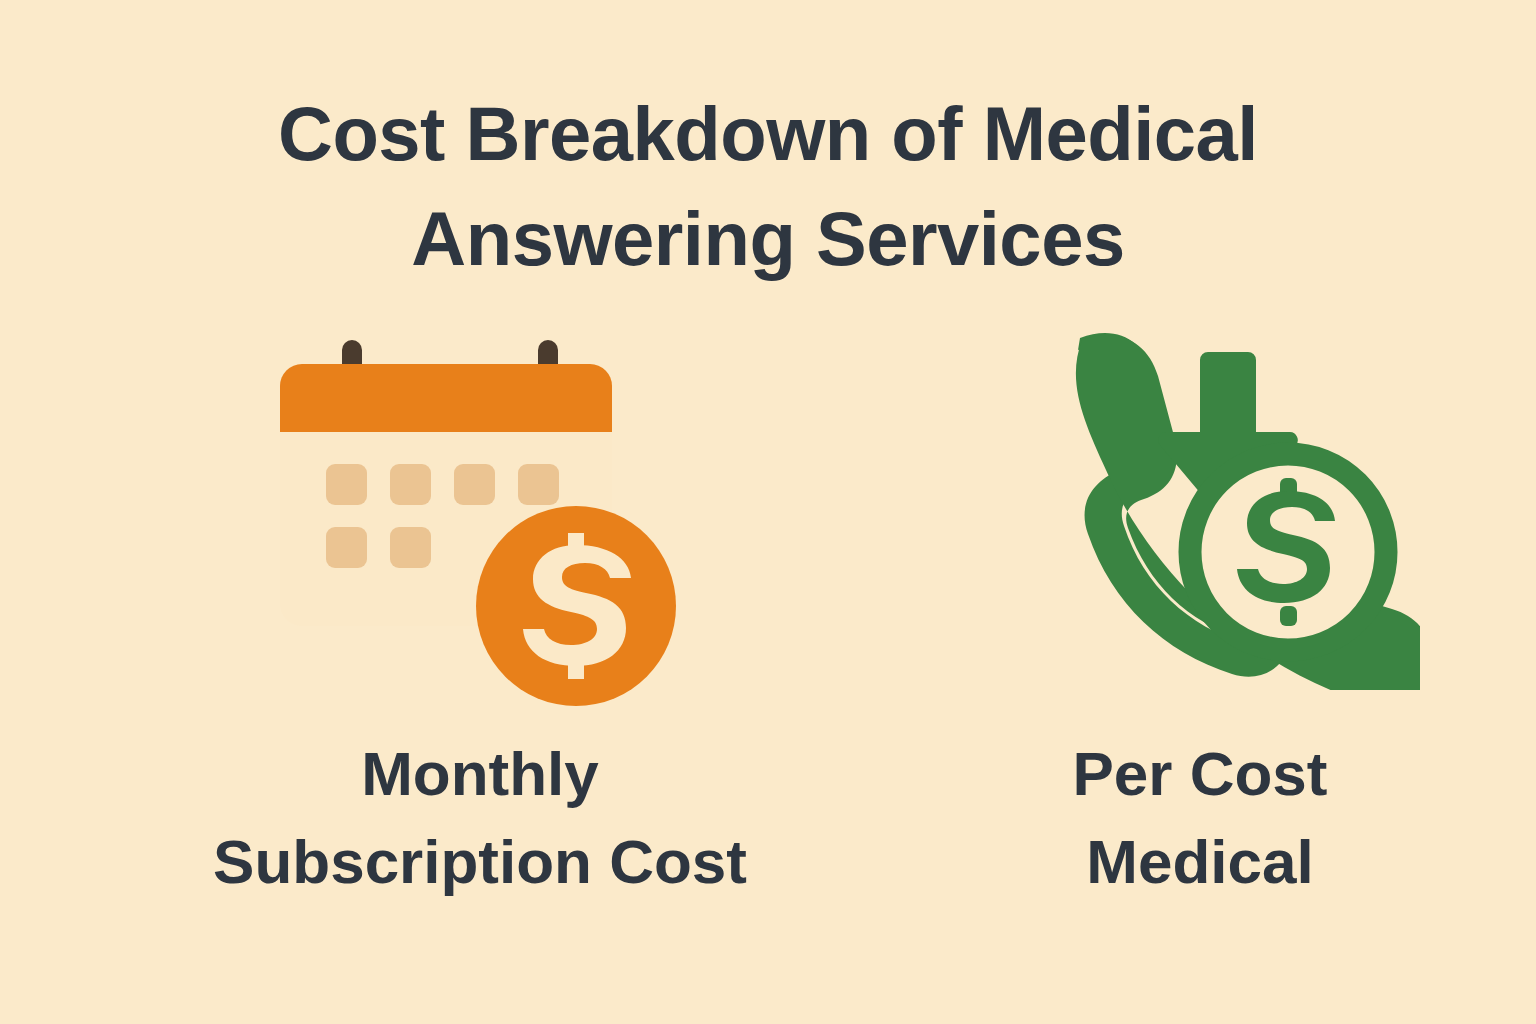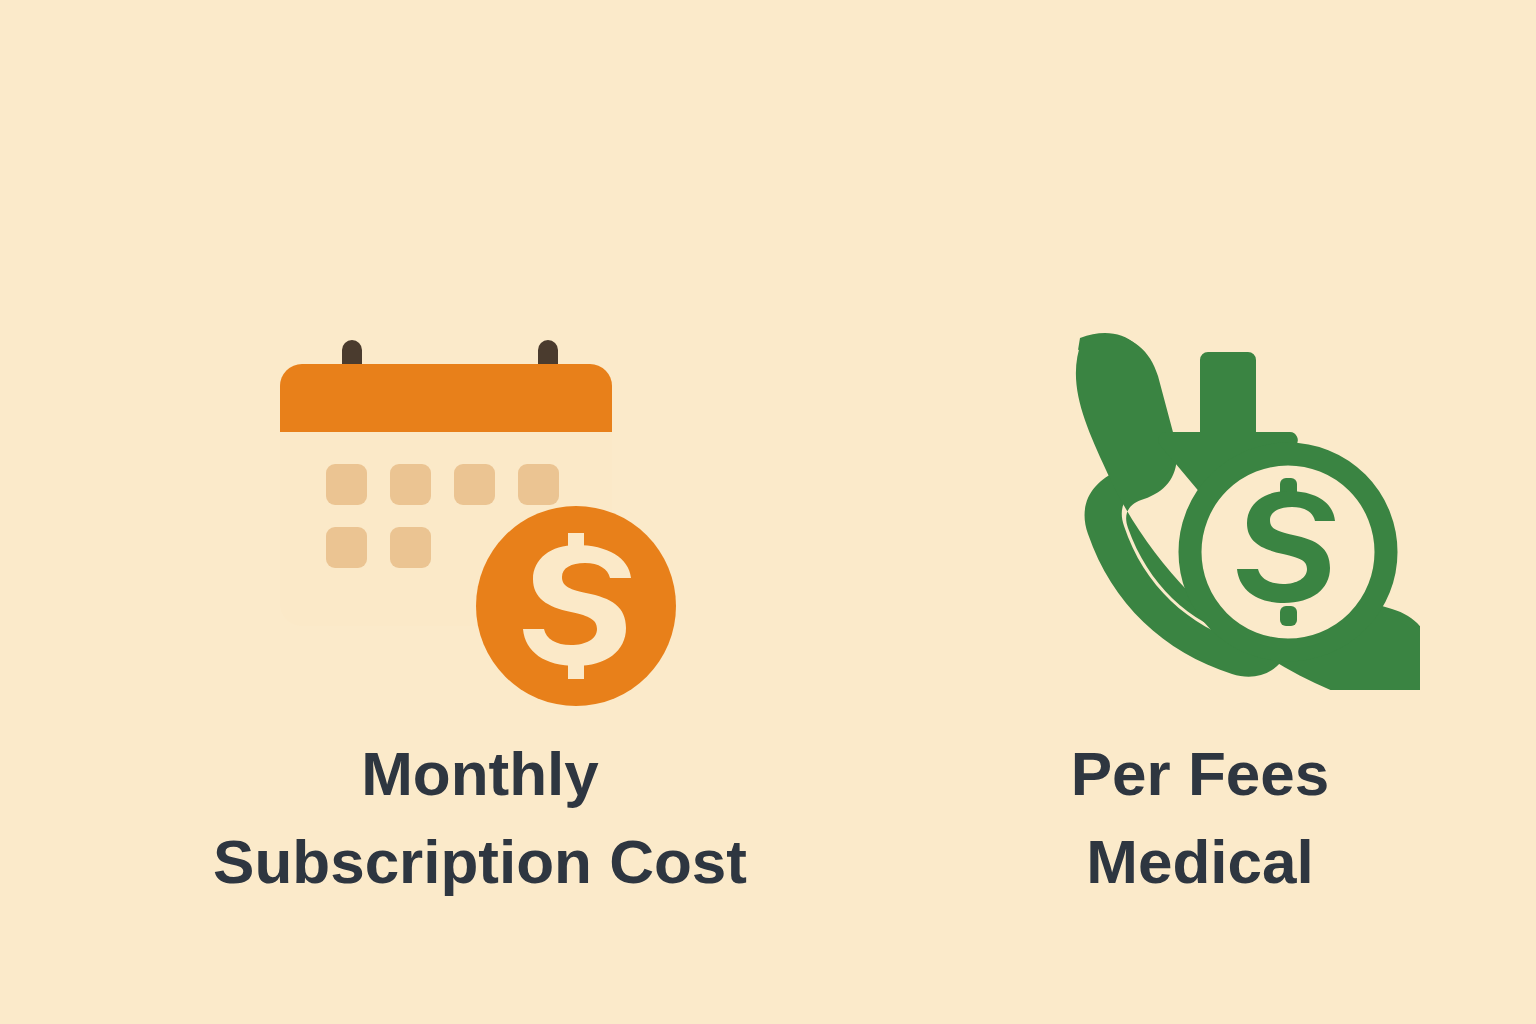--- a/index.html
+++ b/index.html
@@ -152,20 +152,24 @@
     width: 400px;
     height: 360px;
   }
   .phone svg { display: block; }
 </style>
 </head>
 <body>
 
 <div class="canvas">
 
+  <div class="title">
+    <span class="title-line">Cost Breakdown of Medical</span>
+    <span class="title-line">Answering Services</span>
+  </div>
 
   <div class="columns">
 
     <div class="col col-left">
       <div class="icon-wrap">
 
         <div class="calendar">
           <div class="cal-ring cal-ring-1"></div>
           <div class="cal-ring cal-ring-2"></div>
 
@@ -283,19 +287,19 @@
                 <path d="M268 161c-24 0-41 13-41 32 0 18 13 26 36 31 18 4 24 7 24 15 0 9-10 15-24 15-14 0-23-6-25-15h-21c2 21 20 34 47 34 28 0 46-14 46-35 0-20-13-28-37-33-18-4-23-7-23-15 0-8 9-13 22-13 13 0 21 5 23 14h20c-2-20-21-30-47-30z"></path>
               </g>
             </g>
 
           </svg>
         </div>
 
       </div>
 
       <div class="label">
-        <span class="label-line">Per Fees</span>
+        <span class="label-line">Per Cost</span>
         <span class="label-line">Medical</span>
       </div>
     </div>
 
   </div>
 </div>
 
 </body></html>

